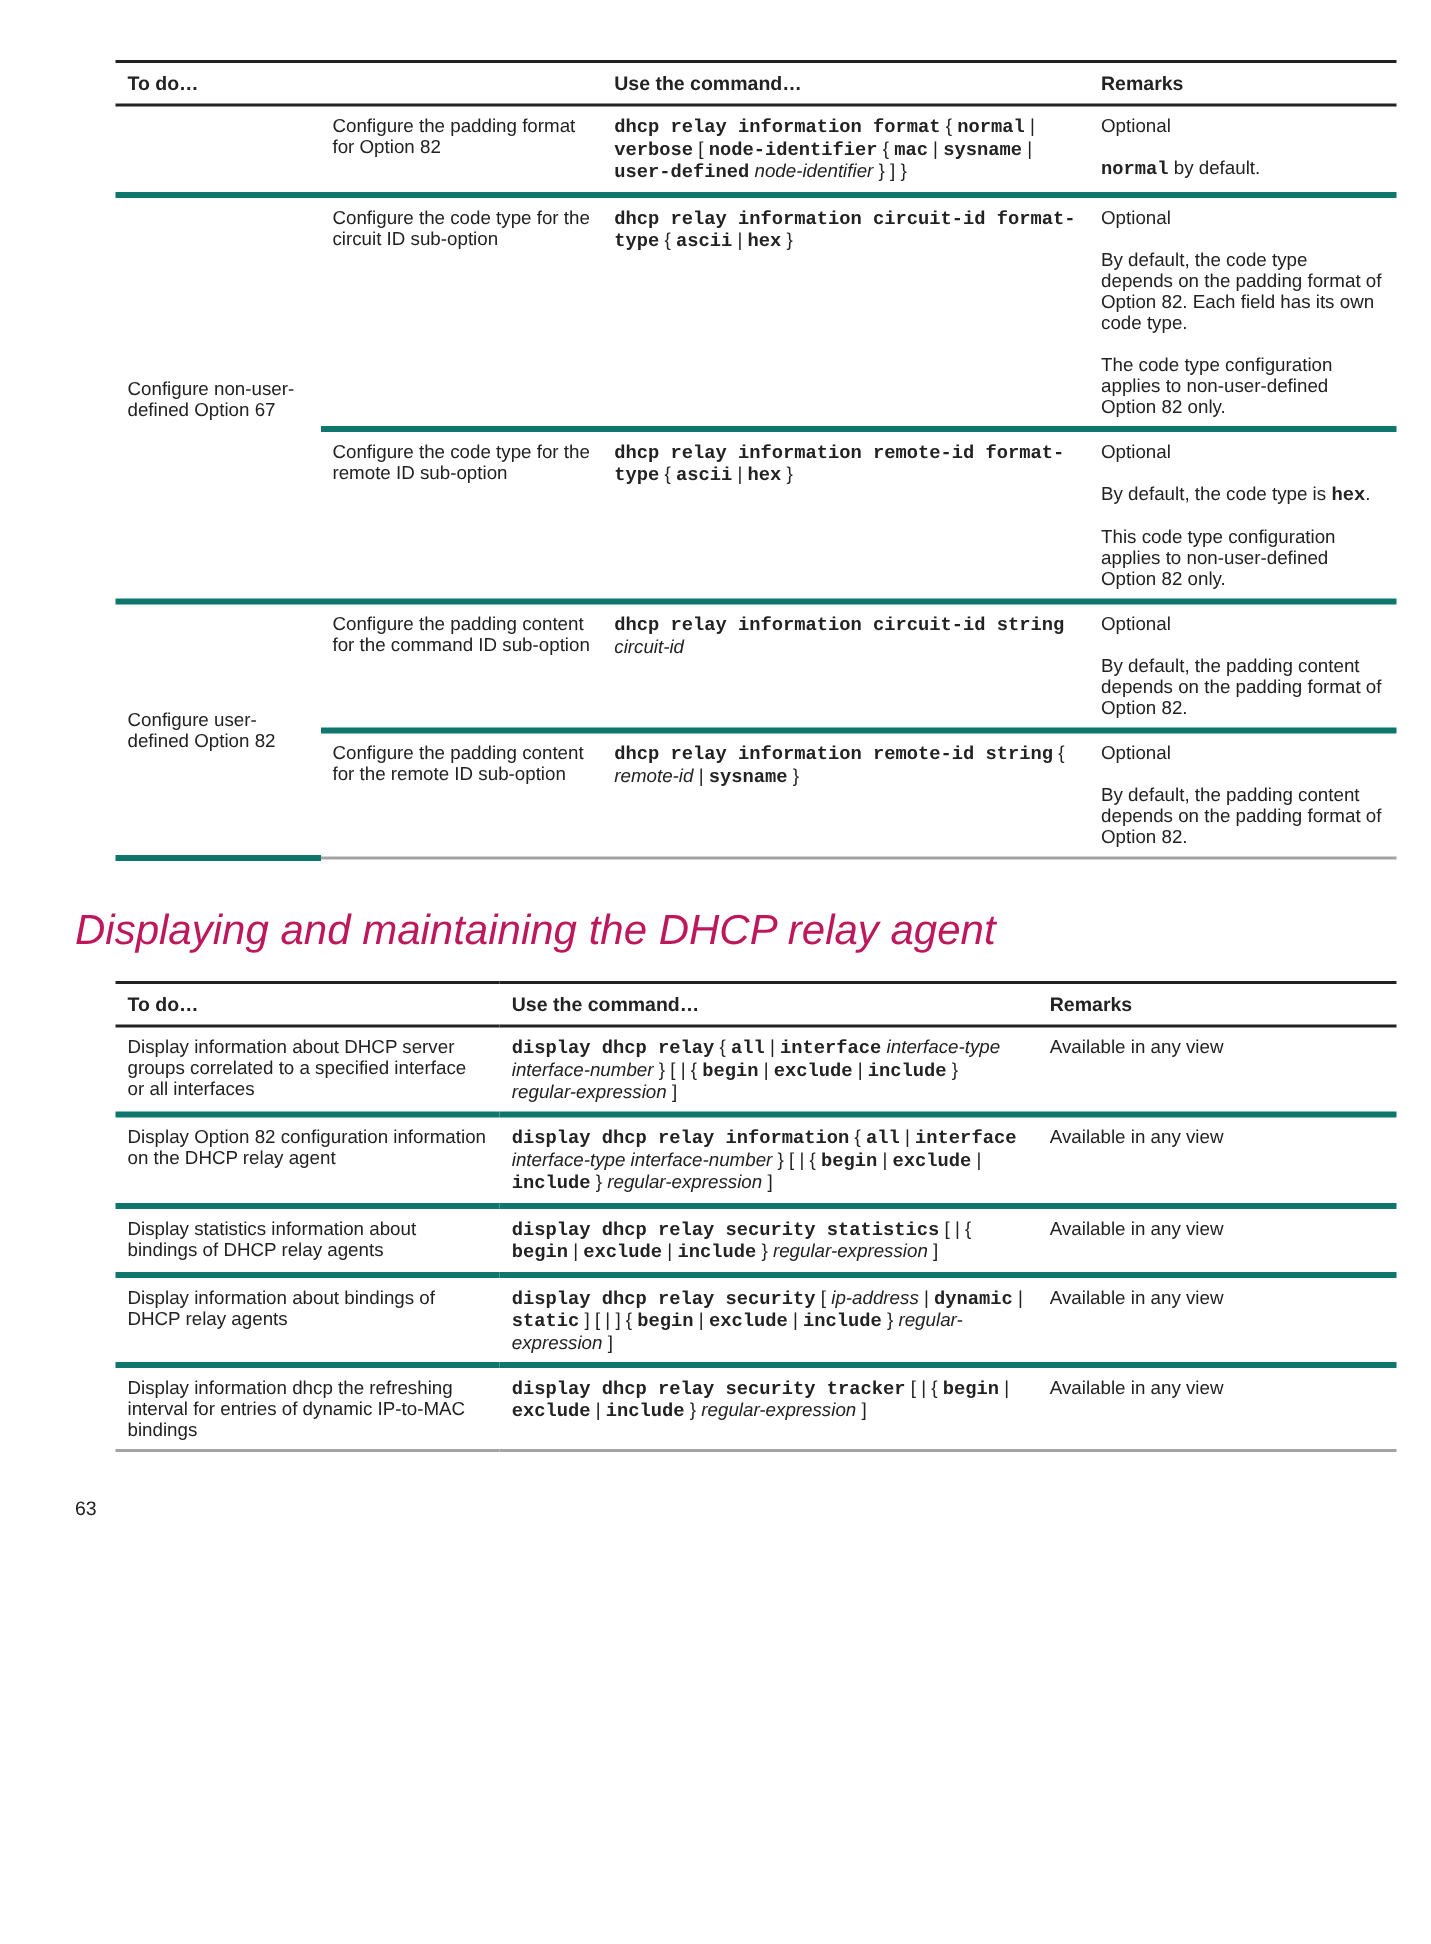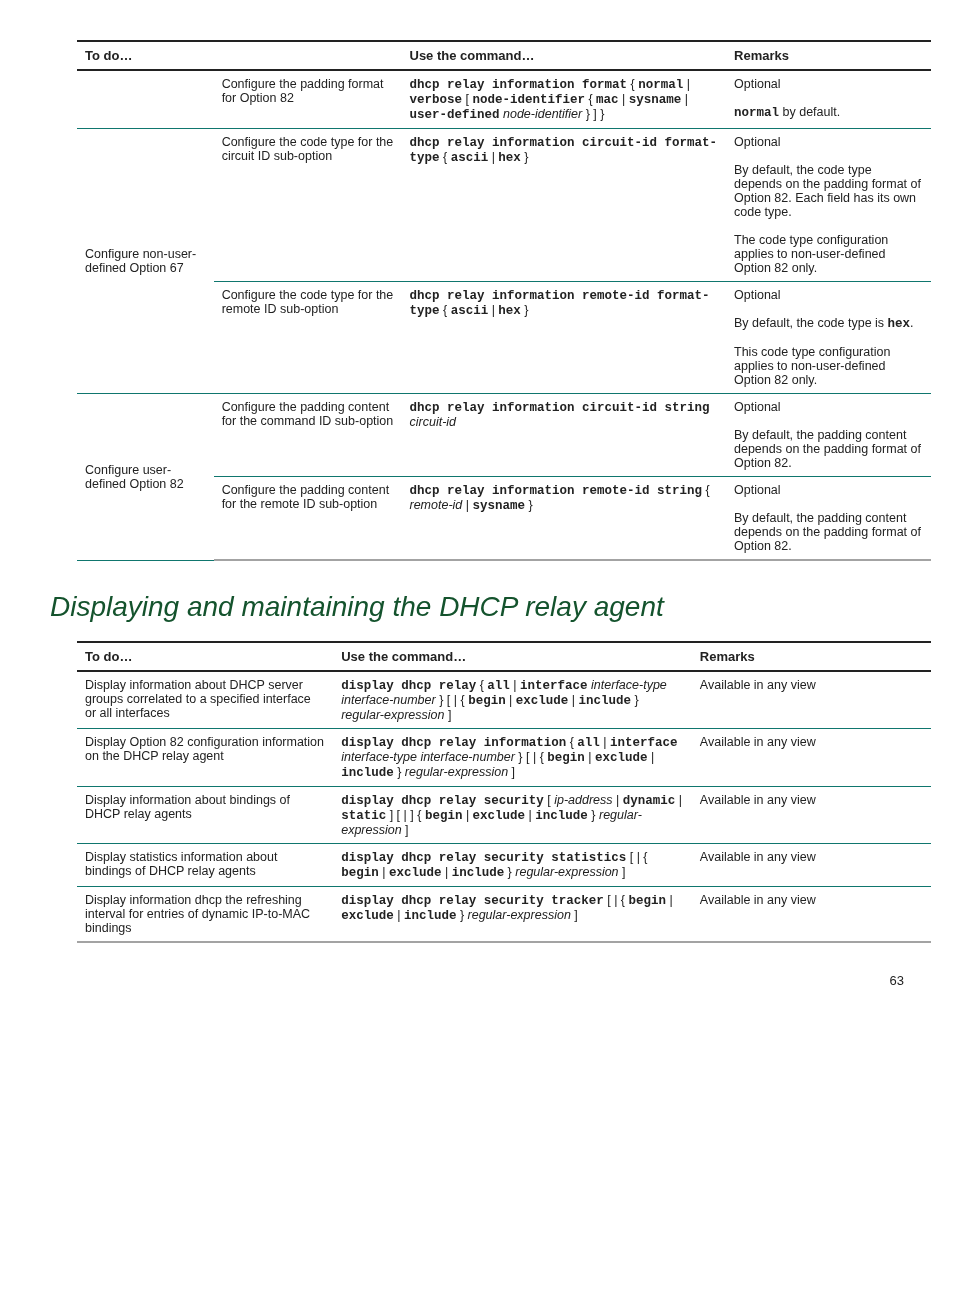--- a/index.html
+++ b/index.html
@@ -24,44 +24,44 @@
     table th {
       text-align: left;
       padding: 6px 8px;
       font-size: 13px;
       font-weight: bold;
     }
     table td {
       padding: 6px 8px;
       vertical-align: top;
       font-size: 12.5px;
-      border-bottom: 1px solid #0f766e;
+      border-bottom: 4px solid #0f766e;
     }
     table tr:last-child td {
       border-bottom: 2px solid #a3a3a3;
     }
     .col-todo { width: 18%; }
     .col-subcmd { width: 24%; }
     .col-cmd { width: 36%; }
     .col-remarks { width: 22%; }
 
     .section-title {
       font-size: 28px;
-      color: #14532d;
+      color: #be185d;
       font-style: italic;
       font-weight: normal;
       margin-bottom: 18px;
       margin-top: 26px;
       border-bottom: none;
     }
     .bold { font-weight: bold; font-family: Liberation Mono, monospace; }
     .italic { font-style: italic; }
 
     .page-number {
-      text-align: right;
+      text-align: left;
       font-size: 13px;
     }
 
     
     .table1 .col-todo { width: 16%; }
     .table1 .col-subcmd { width: 22%; }
     .table1 .col-cmd { width: 38%; }
     .table1 .col-remarks { width: 24%; }
 
     .table2 .col-todo { width: 30%; }
@@ -149,31 +149,31 @@
 
     <tr>
       <td>Display Option 82 configuration information on the DHCP relay agent</td>
       <td>
         <span class="bold">display dhcp relay information</span> { <span class="bold">all</span> | <span class="bold">interface</span> <span class="italic">interface-type interface-number</span> } [ | { <span class="bold">begin</span> | <span class="bold">exclude</span> | <span class="bold">include</span> } <span class="italic">regular-expression</span> ]
       </td>
       <td>Available in any view</td>
     </tr>
 
     <tr>
-      <td>Display information about bindings of DHCP relay agents</td>
+      <td>Display statistics information about bindings of DHCP relay agents</td>
       <td>
-        <span class="bold">display dhcp relay security</span> [ <span class="italic">ip-address</span> | <span class="bold">dynamic</span> | <span class="bold">static</span> ] [ | ] { <span class="bold">begin</span> | <span class="bold">exclude</span> | <span class="bold">include</span> } <span class="italic">regular-expression</span> ]
+        <span class="bold">display dhcp relay security statistics</span> [ | { <span class="bold">begin</span> | <span class="bold">exclude</span> | <span class="bold">include</span> } <span class="italic">regular-expression</span> ]
       </td>
       <td>Available in any view</td>
     </tr>
 
     <tr>
-      <td>Display statistics information about bindings of DHCP relay agents</td>
+      <td>Display information about bindings of DHCP relay agents</td>
       <td>
-        <span class="bold">display dhcp relay security statistics</span> [ | { <span class="bold">begin</span> | <span class="bold">exclude</span> | <span class="bold">include</span> } <span class="italic">regular-expression</span> ]
+        <span class="bold">display dhcp relay security</span> [ <span class="italic">ip-address</span> | <span class="bold">dynamic</span> | <span class="bold">static</span> ] [ | ] { <span class="bold">begin</span> | <span class="bold">exclude</span> | <span class="bold">include</span> } <span class="italic">regular-expression</span> ]
       </td>
       <td>Available in any view</td>
     </tr>
 
     <tr>
       <td>Display information dhcp the refreshing interval for entries of dynamic IP-to-MAC bindings</td>
       <td>
         <span class="bold">display dhcp relay security tracker</span> [ | { <span class="bold">begin</span> | <span class="bold">exclude</span> | <span class="bold">include</span> } <span class="italic">regular-expression</span> ]
       </td>
       <td>Available in any view</td>

